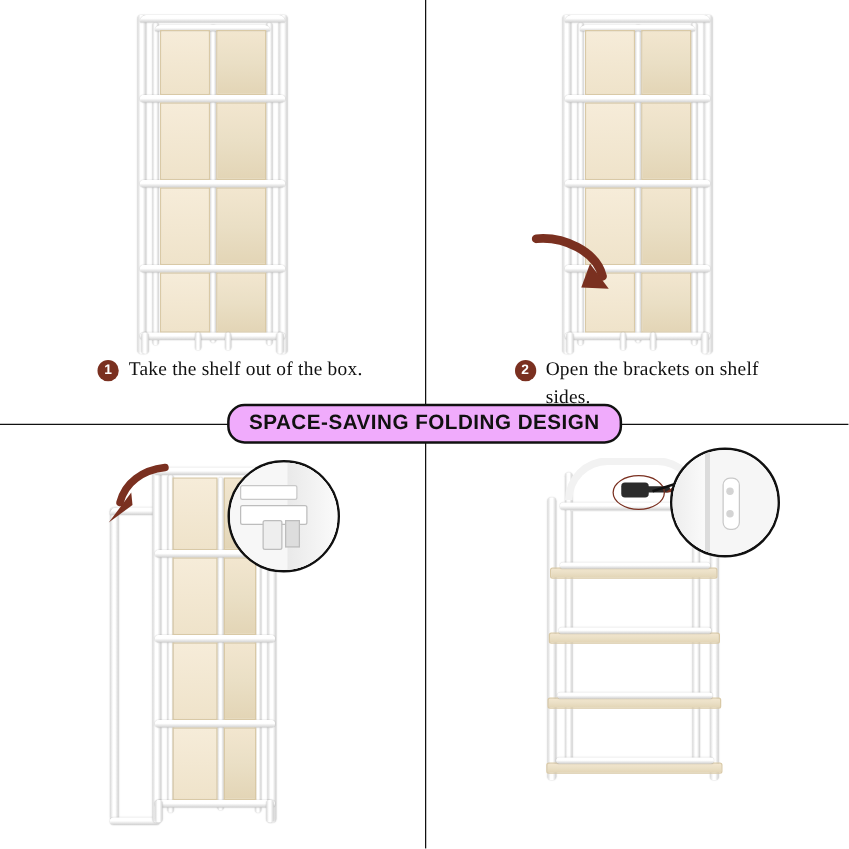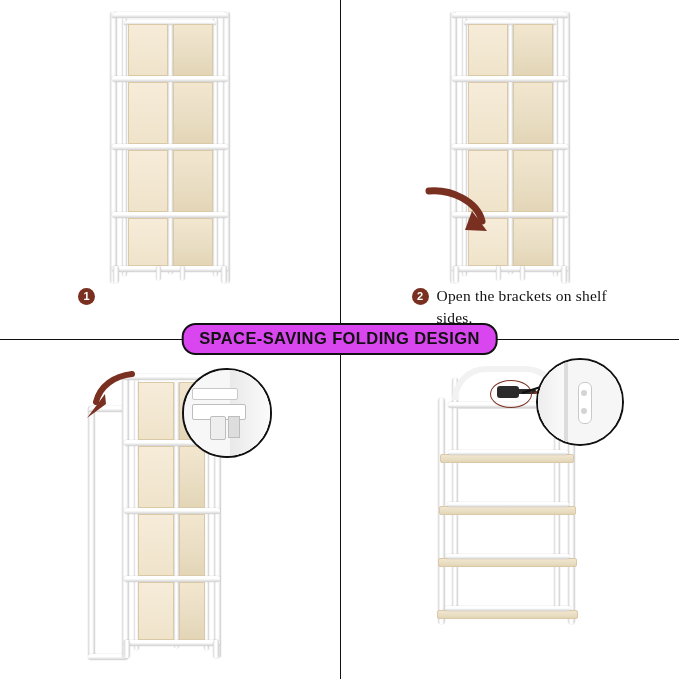--- a/index.html
+++ b/index.html
@@ -46,21 +46,21 @@
     height: 1px;
     background: #111;
   }
 
   
   .banner {
     position: absolute;
     left: 50%;
     top: 339px;
     transform: translate(-50%, -50%);
-    background: #d946ef;
+    background: #f0abfc;
     border: 2px solid #111;
     border-radius: 14px;
     padding: 4px 16px 5px 16px;
     font-family: "Liberation Sans", sans-serif;
     font-weight: bold;
     font-size: 16.5px;
     letter-spacing: 0.4px;
     color: #111;
     white-space: nowrap;
     z-index: 40;
@@ -192,20 +192,21 @@
       <div class="panel-wood" style="left:63px;top:210px;width:40px;height:48px;"></div>
 
       <div class="frame-post" style="left:3px;top:258px;width:6px;height:17px;"></div>
       <div class="frame-post" style="left:111px;top:258px;width:6px;height:17px;"></div>
       <div class="frame-post" style="left:46px;top:258px;width:5px;height:14px;"></div>
       <div class="frame-post" style="left:70px;top:258px;width:5px;height:14px;"></div>
     </div>
 
     <div class="caption cap1">
       <div class="step-num">1</div>
+      <div class="cap-text">Take the shelf out of the box.</div>
     </div>
   </div>
 
   <div class="quad q2">
     <div class="shelf" style="left:110px;top:8px;width:120px;height:275px;">
       <div class="frame-post" style="left:0px;top:4px;width:7px;height:271px;"></div>
       <div class="frame-post" style="left:113px;top:4px;width:7px;height:271px;"></div>
       <div class="frame-post" style="left:12px;top:10px;width:5px;height:258px;"></div>
       <div class="frame-post" style="left:103px;top:10px;width:5px;height:258px;"></div>
       <div class="frame-post" style="left:58px;top:12px;width:5px;height:254px;"></div>

